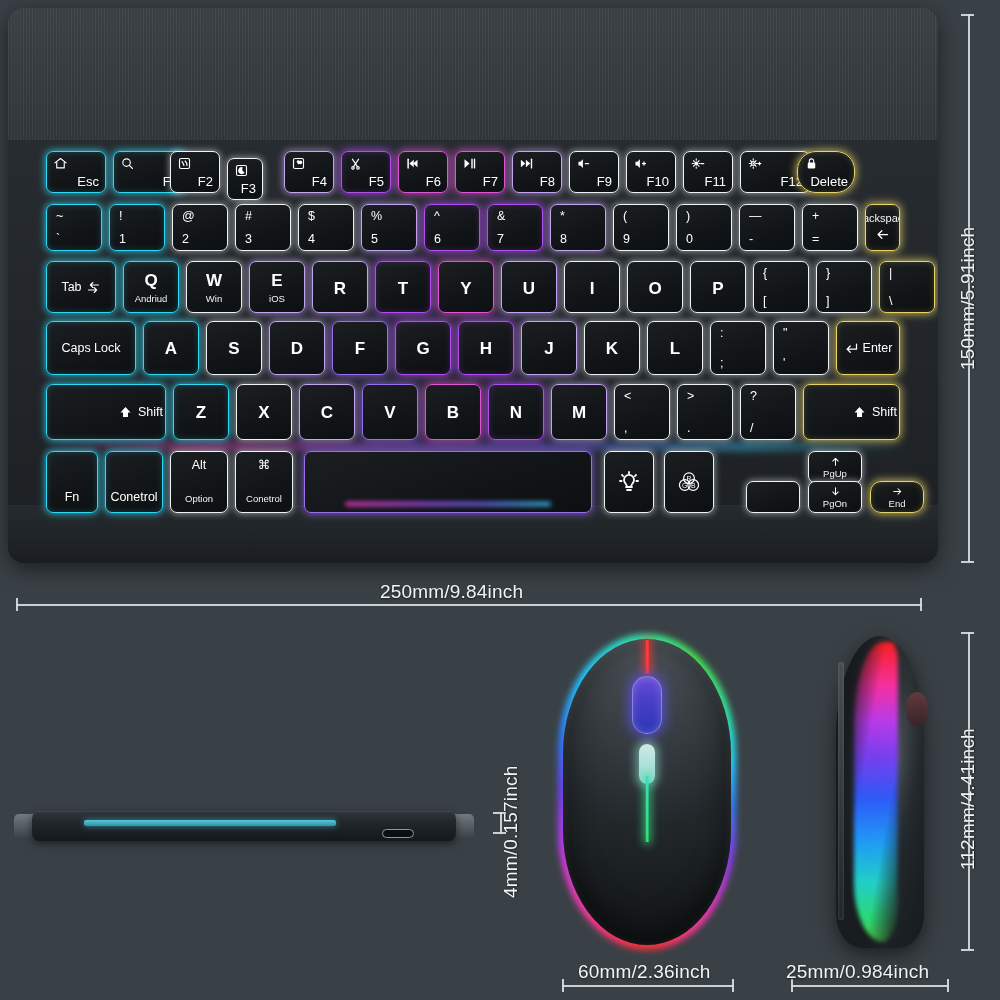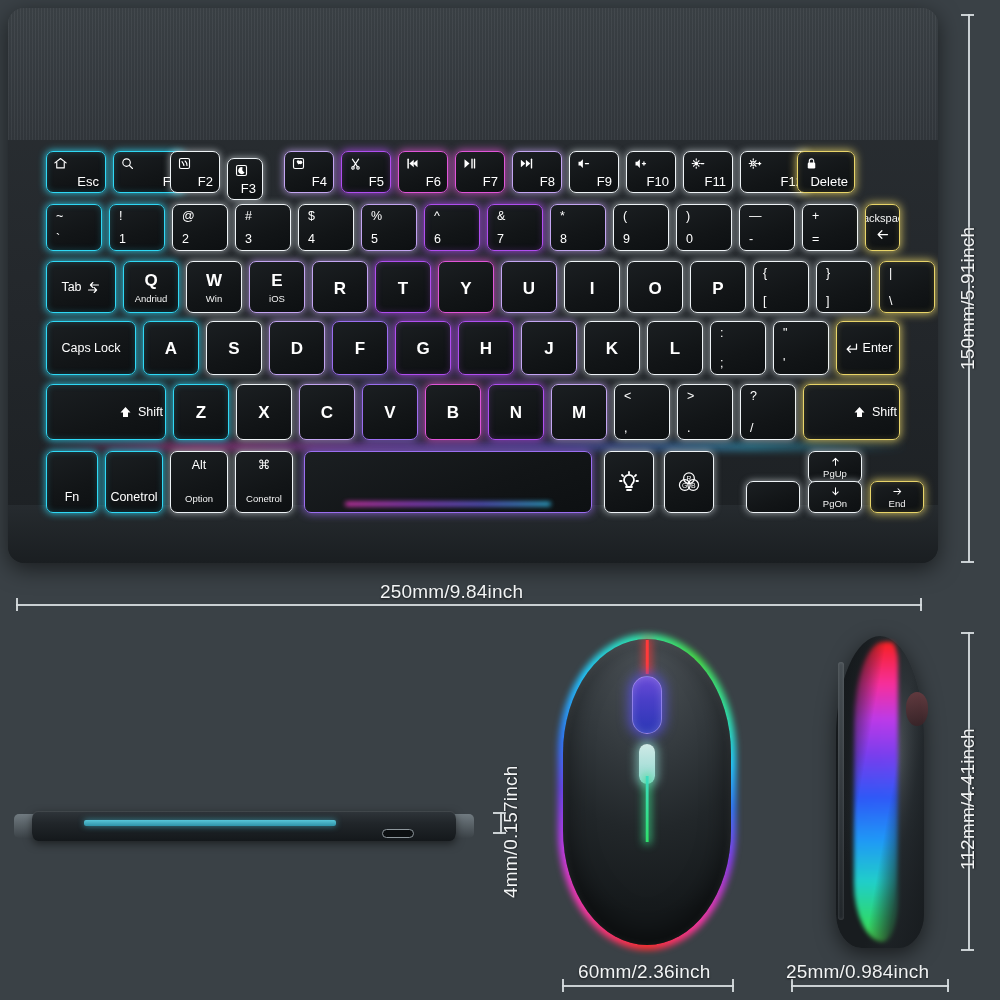--- a/index.html
+++ b/index.html
@@ -364,21 +364,21 @@
           <span>
             <svg class="ico" width="15" height="15" viewBox="0 0 24 24" fill="none" stroke="#fff" stroke-width="1.8" stroke-linecap="round" stroke-linejoin="round">
               <circle cx="10" cy="12" r="3" fill="none"></circle>
               <circle cx="10" cy="12" r="1.3" fill="#fff" stroke="none"></circle>
               <path d="M10 4.5v2M10 17.5v2M3.5 12h2M14.5 12h2M5.6 7.6l1.4 1.4M13 15l1.4 1.4M14.4 7.6 13 9M7 15l-1.4 1.4"></path>
               <path d="M18 12h4M20 10v4" stroke-width="2"></path>
             </svg>
           </span>
           <span class="fk">F12</span>
         </div>
-        <div class="key k-fn g-yellow" style="left:789px; top:143px; width:58px; height:42px;">
+        <div class="key k-fn g-yellow" style="left:789px; top:143px; width:58px; height:42px;border-radius:19px;">
           <span>
             <svg class="ico" width="15" height="15" viewBox="0 0 24 24" fill="none" stroke="#fff" stroke-width="1.8" stroke-linecap="round" stroke-linejoin="round">
               <rect x="6" y="10.5" width="12" height="9.5" rx="2" fill="#fff" stroke="none"></rect>
               <path d="M8.5 10.5V8a3.5 3.5 0 0 1 7 0v2.5"></path>
             </svg>
           </span>
           <span class="fk">Delete</span>
         </div>
         <div class="key k-dual g-cyan" style="left:38px; top:196px; width:56px; height:47px;">
           <span class="md">~</span>
@@ -643,21 +643,21 @@
           <span class="sm">Home</span>
         </div>
         <div class="key k-nav g-white" style="left:800px; top:473px; width:54px; height:32px;">
           <span>
             <svg class="ico" width="11" height="11" viewBox="0 0 24 24" fill="none" stroke="#fff" stroke-width="1.8" stroke-linecap="round" stroke-linejoin="round">
               <path d="M12 4v15M6 13l6 6 6-6" stroke-width="2.2"></path>
             </svg>
           </span>
           <span class="sm">PgOn</span>
         </div>
-        <div class="key k-nav g-yellow" style="left:862px; top:473px; width:54px; height:32px;">
+        <div class="key k-nav g-yellow" style="left:862px; top:473px; width:54px; height:32px;border-radius:11px;">
           <span>
             <svg class="ico" width="11" height="11" viewBox="0 0 24 24" fill="none" stroke="#fff" stroke-width="1.8" stroke-linecap="round" stroke-linejoin="round">
               <path d="M4 12h15M13 6l6 6-6 6" stroke-width="2.2"></path>
             </svg>
           </span>
           <span class="sm">End</span>
         </div>
       </div>
   </div>
 

